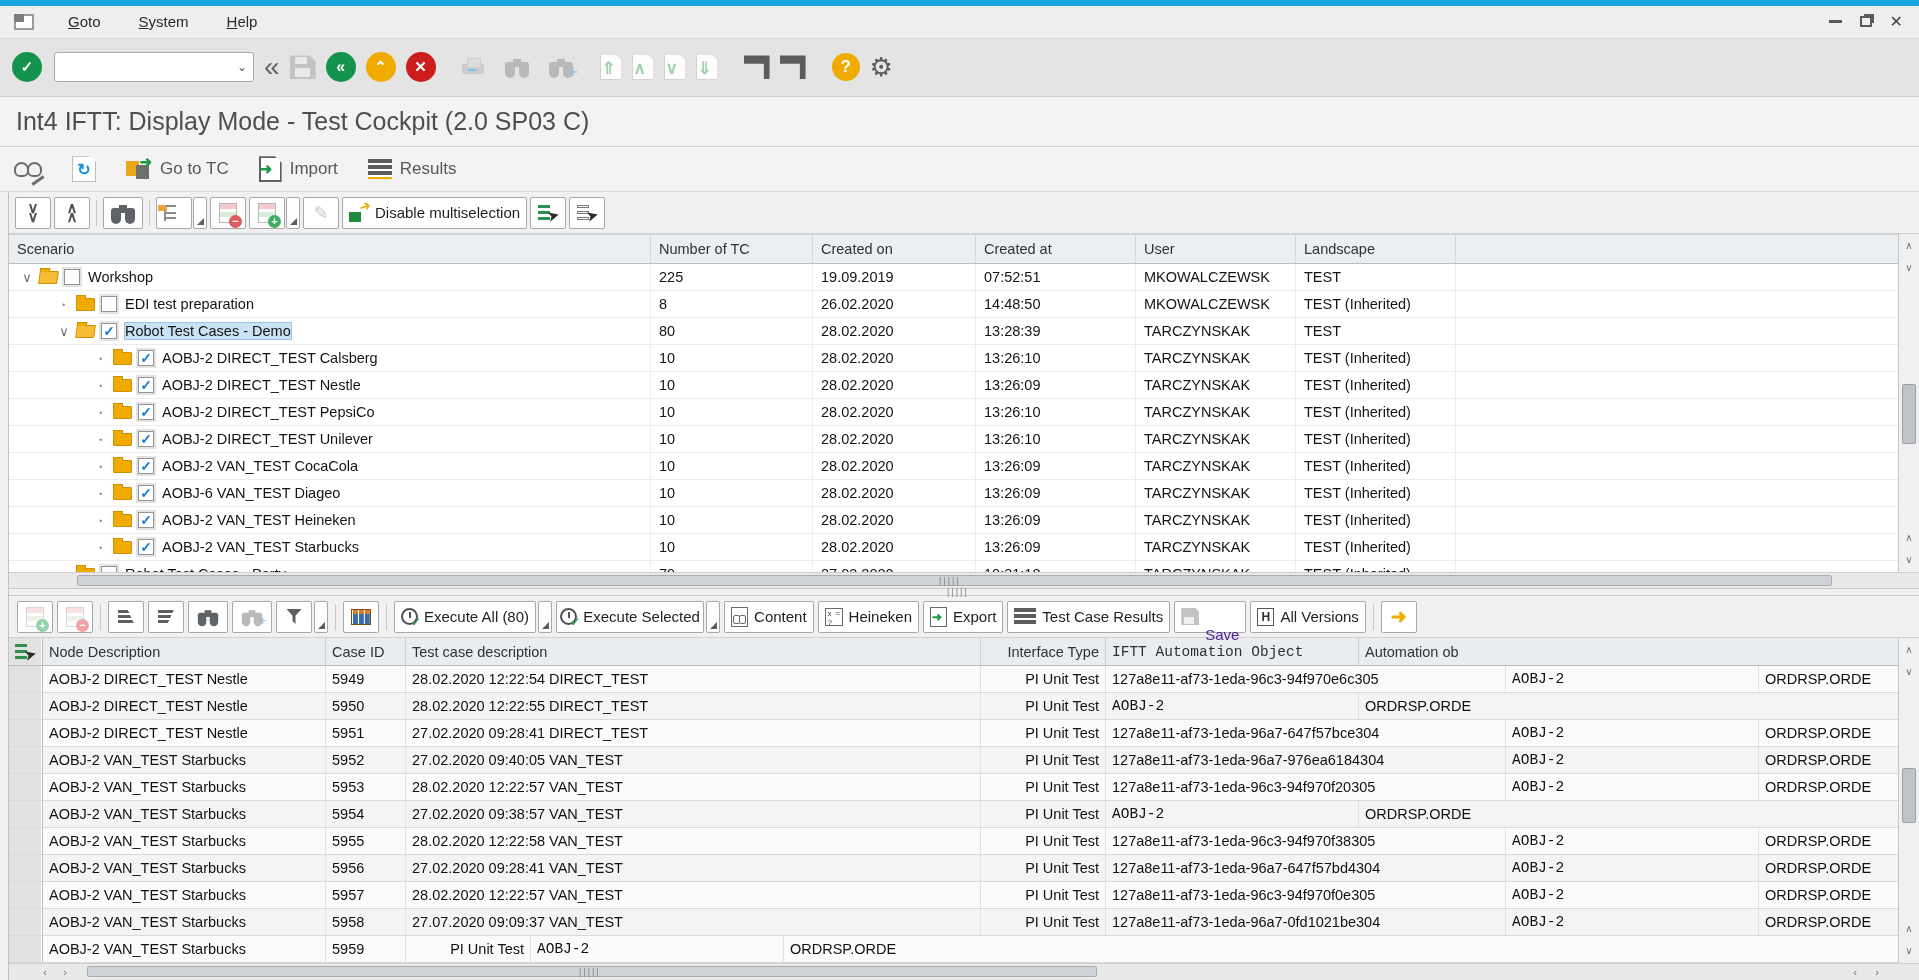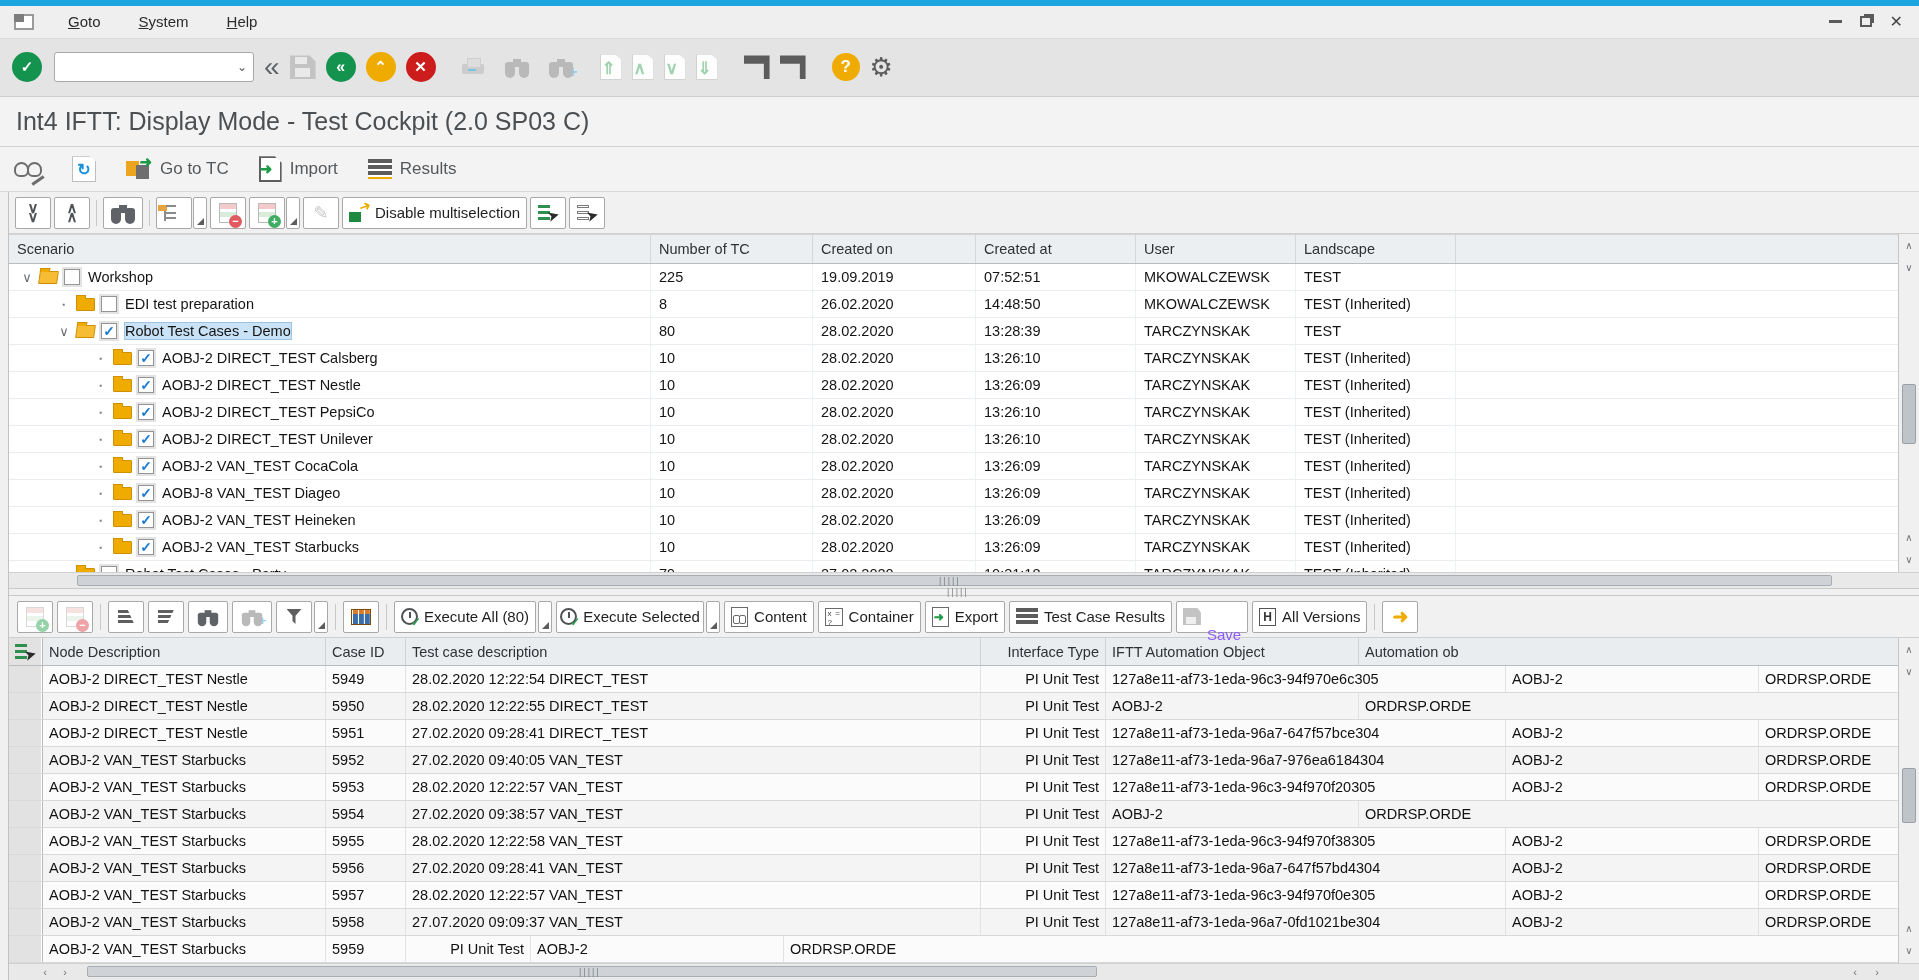--- a/index.html
+++ b/index.html
@@ -163,34 +163,34 @@
   .content-ic::before { left:1px; } .content-ic::after { right:1px; }
   .container-ic { width:18px; height:18px; border:1px solid #6a6a6a; background:#fff; font-size:8px; color:#444;
                   display:grid; grid-template-columns:1fr 1fr; place-items:center; }
   .export-ic { width:17px; height:20px; border:1px solid #6a6a6a; background:#fff; position:relative; }
   .export-ic::after { content:"➜"; position:absolute; left:1px; top:2px; color:#1d9a48; font-size:12px; font-weight:bold; }
   .save-ic { width:18px; height:17px; background:#c3c3c3; clip-path:polygon(0 0,80% 0,100% 25%,100% 100%,0 100%); position:relative;}
   .save-ic::after { content:""; position:absolute; left:3px; bottom:1px; width:10px; height:7px; background:#efefef; }
   .allv-ic { width:17px; height:18px; border:1px solid #555; font-size:12px; font-weight:bold; color:#333;
              display:flex; align-items:center; justify-content:center; background:#fff; }
   .oarrow { color:#f0ab00; font-size:19px; font-weight:bold; }
-  .dis-label { color:#8b5cf6;margin-top:36px; }
+  .dis-label { color:#4c1d95;margin-top:36px; }
 
   
   .btable-area { display:flex; }
   .btable { flex:1; }
   .bhead { display:flex; height:28px; background:#e9edf0; border-bottom:1px solid #b9bdc0; }
   .bhead .hc { font-size:14.5px; color:#2e3235; display:flex; align-items:center; padding:0 6px; border-right:1px solid #cfd3d6; }
   .bbody { height:297px; overflow:hidden; }
   .brow { display:flex; height:27px; border-bottom:1px solid #d9d9d9; background:#fbfbfb; }
   .brow:nth-child(even) { background:#f4f4f4; }
   .brow .bc { font-size:14.5px; display:flex; align-items:center; padding:0 6px; border-right:1px solid #e2e2e2; color:#111;
               white-space:nowrap; overflow:hidden; }
   .w0 { width:34px; } .w1 { width:283px; } .w2 { width:80px; } .w3 { width:575px; }
-  .w4 { width:125px; justify-content:flex-end; } .w5 { width:400px; } .w6 { width:253px; } .w7 { flex:1; border-right:none !important; }
+  .w4 { width:125px; justify-content:flex-end; } .w5 { width:400px; } .w6 { width:253px;font-family:Liberation Mono, monospace; } .w7 { flex:1; border-right:none !important; }
   .selcell { background:#e2e2e2; border-right:1px solid #b9b9b9 !important; box-shadow:inset -1px 0 0 #fff; }
 </style>
 </head>
 <body>
 
 <div class="window">
   <div class="topstrip"></div>
 
   <div class="menubar">
     <div class="sapicon"></div>
@@ -472,21 +472,21 @@
               <div class="tc c-cat">13:26:09</div>
               <div class="tc c-usr">TARCZYNSKAK</div>
               <div class="tc c-lnd">TEST (Inherited)</div>
               <div class="tc c-fill"></div>
             </div>
             <div class="trow">
               <div class="tc c-scen" style="padding-left: 84px;">
                 <span class="twisty bullet">▪</span>
                 <span class="folder"></span>
                 <span class="chkbox">✓</span>
-                <span class="lbl">AOBJ-8 VAN_TEST Diageo</span>
+                <span class="lbl">AOBJ-6 VAN_TEST Diageo</span>
               </div>
               <div class="tc c-num">10</div>
               <div class="tc c-con">28.02.2020</div>
               <div class="tc c-cat">13:26:09</div>
               <div class="tc c-usr">TARCZYNSKAK</div>
               <div class="tc c-lnd">TEST (Inherited)</div>
               <div class="tc c-fill"></div>
             </div>
             <div class="trow">
               <div class="tc c-scen" style="padding-left: 84px;">
@@ -600,21 +600,21 @@
       <div class="ibtn">
         <div class="content-ic"></div>
         <span class="btn-label">Content</span>
       </div>
       <div class="ibtn">
         <div class="container-ic">
             <span>x</span>
             <span>=</span>
             <span>?</span>
           </div>
-        <span class="btn-label">Container</span>
+        <span class="btn-label">Heineken</span>
       </div>
       <div class="ibtn">
         <div class="export-ic"></div>
         <span class="btn-label">Export</span>
       </div>
       <div class="ibtn">
         <div class="results-ic small"></div>
         <span class="btn-label">Test Case Results</span>
       </div>
       <div class="ibtn">

